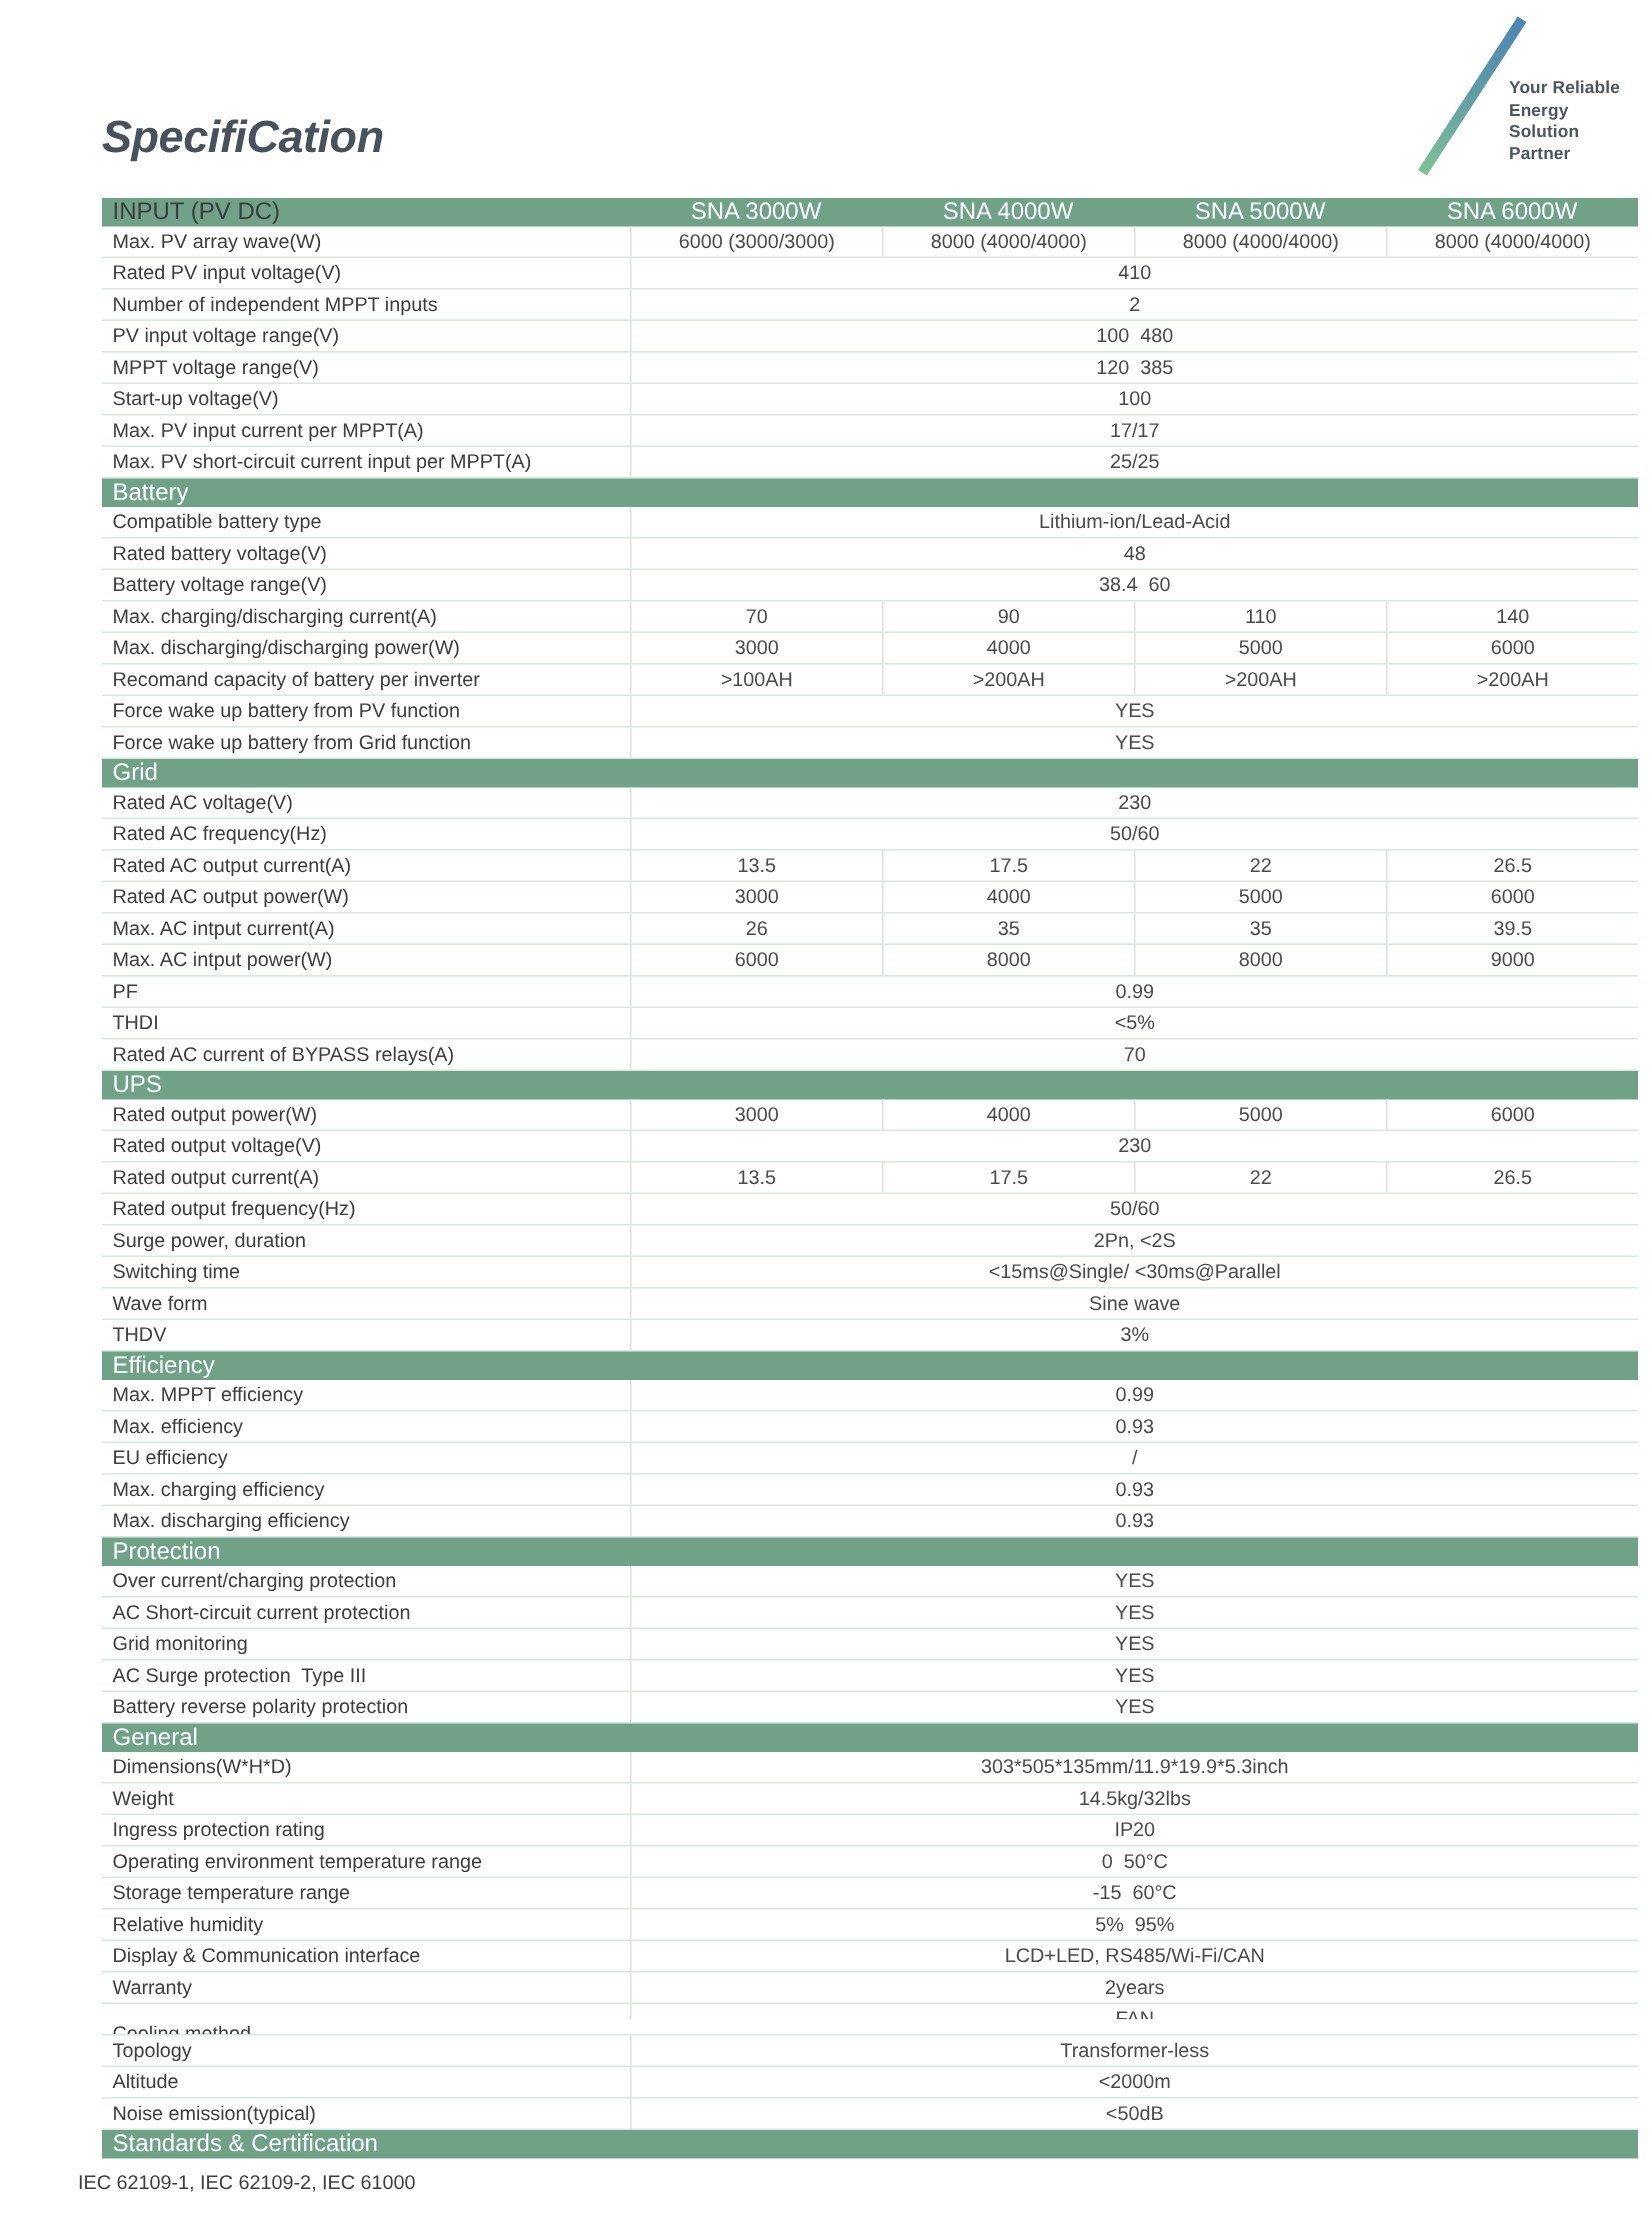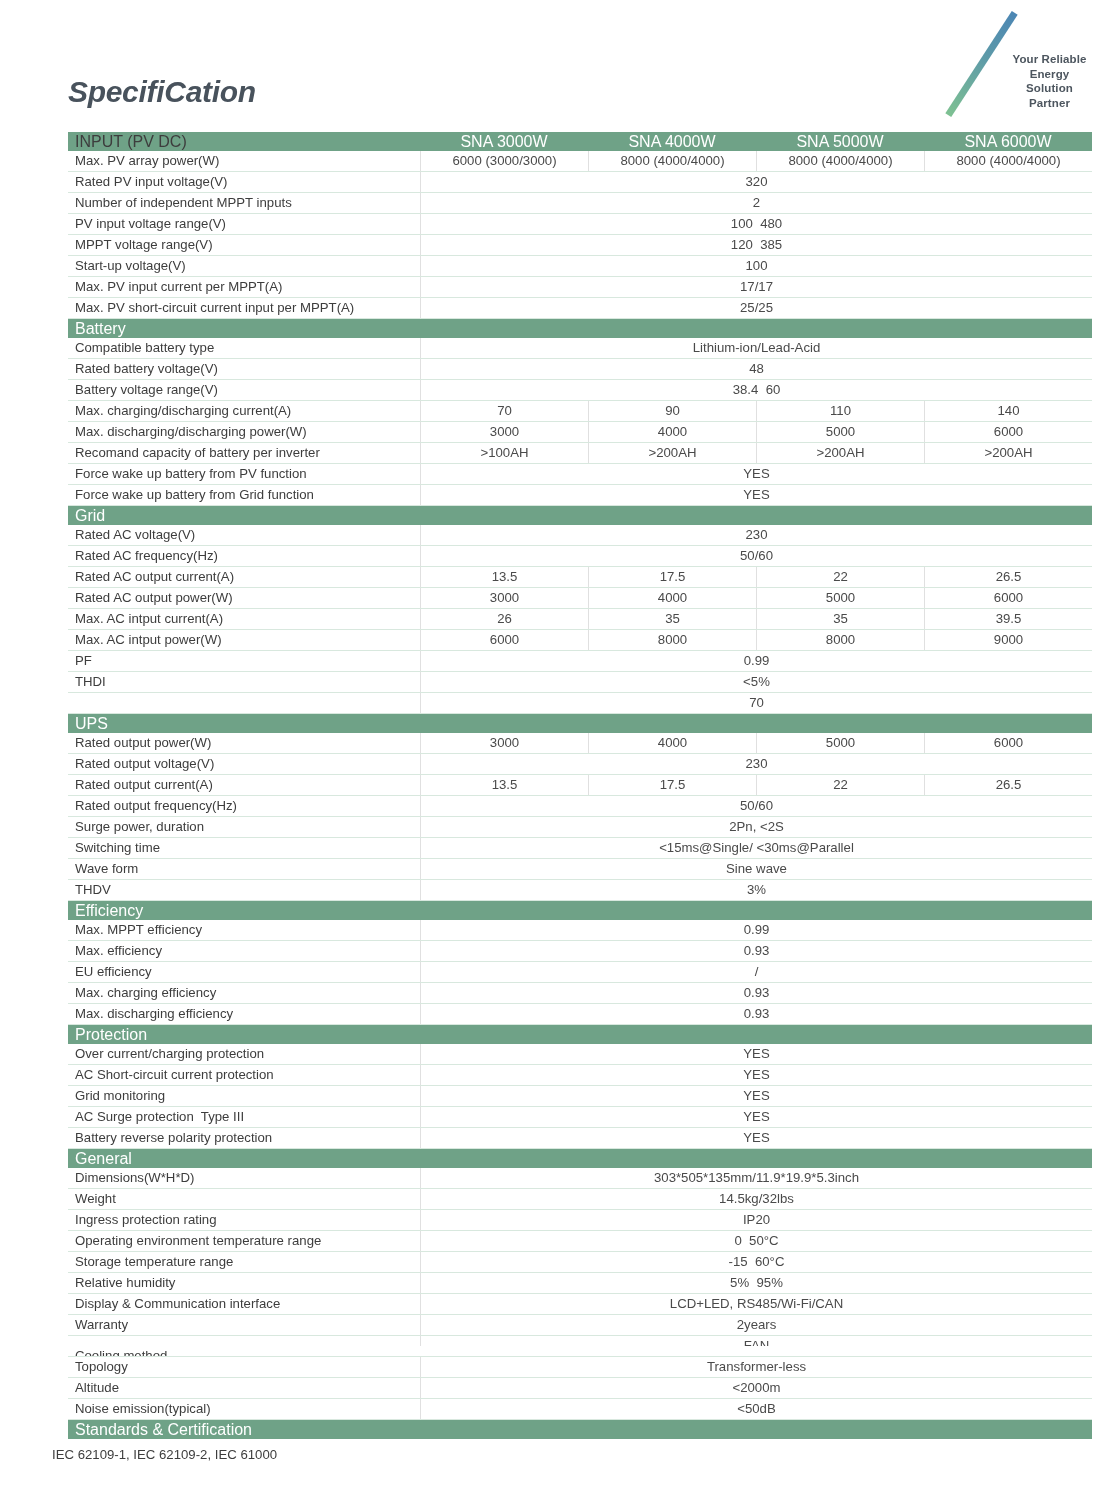--- a/index.html
+++ b/index.html
@@ -10,21 +10,21 @@
     --value:#4A4A4A;
     --title:#48525C;
     --logotext:#4D565F;
   }
   *{margin:0;padding:0;box-sizing:border-box;}
   html,body{background:#fff;}
   body{font-family:"Liberation Sans", sans-serif;}
   .page{position:relative;width:1101px;height:1493px;background:#fff;overflow:hidden;}
 
   
-  .logo{position:absolute;top:8px;right:8px;width:155px;height:115px;text-align:center;}
+  .logo{position:absolute;top:8px;right:8px;width:155px;height:115px;}
   .slash{position:absolute;left:40px;top:-5px;width:7px;height:122px;
          background:linear-gradient(to bottom,#4C86B4 0%,#5E9BA8 45%,#7EC192 100%);
          transform:rotate(33deg);transform-origin:center;}
   .logo-text{position:absolute;left:68px;top:44px;font-size:11.5px;font-weight:bold;
              line-height:14.5px;color:var(--logotext);letter-spacing:.1px;}
 
   
   .title{padding:76px 0 0 68px;font-size:30px;font-weight:bold;color:var(--title);
          line-height:1.05;letter-spacing:-.3px;font-style:italic;}
 
@@ -62,29 +62,29 @@
   <div class="table">
     <div class="band">
       <div class="cell label">INPUT (PV DC)</div>
       <div class="cell v">SNA 3000W</div>
       <div class="cell v">SNA 4000W</div>
       <div class="cell v">SNA 5000W</div>
       <div class="cell v">SNA 6000W</div>
     </div>
     <div>
         <div class="row">
-          <div class="cell label">Max. PV array power(W)</div>
+          <div class="cell label">Max. PV array wave(W)</div>
           <div class="cell val">6000 (3000/3000)</div>
           <div class="cell val">8000 (4000/4000)</div>
           <div class="cell val">8000 (4000/4000)</div>
           <div class="cell val">8000 (4000/4000)</div>
         </div>
         <div class="row">
           <div class="cell label">Rated PV input voltage(V)</div>
-          <div class="cell val merged">320</div>
+          <div class="cell val merged">410</div>
         </div>
         <div class="row">
           <div class="cell label">Number of independent MPPT inputs</div>
           <div class="cell val merged">2</div>
         </div>
         <div class="row">
           <div class="cell label">PV input voltage range(V)</div>
           <div class="cell val merged">100  480</div>
         </div>
         <div class="row">
@@ -184,20 +184,21 @@
         </div>
         <div class="row">
           <div class="cell label">PF</div>
           <div class="cell val merged">0.99</div>
         </div>
         <div class="row">
           <div class="cell label">THDI</div>
           <div class="cell val merged">&lt;5%</div>
         </div>
         <div class="row">
+          <div class="cell label">Rated AC current of BYPASS relays(A)</div>
           <div class="cell val merged">70</div>
         </div>
         <div class="band section">UPS</div>
         <div class="row">
           <div class="cell label">Rated output power(W)</div>
           <div class="cell val">3000</div>
           <div class="cell val">4000</div>
           <div class="cell val">5000</div>
           <div class="cell val">6000</div>
         </div>

